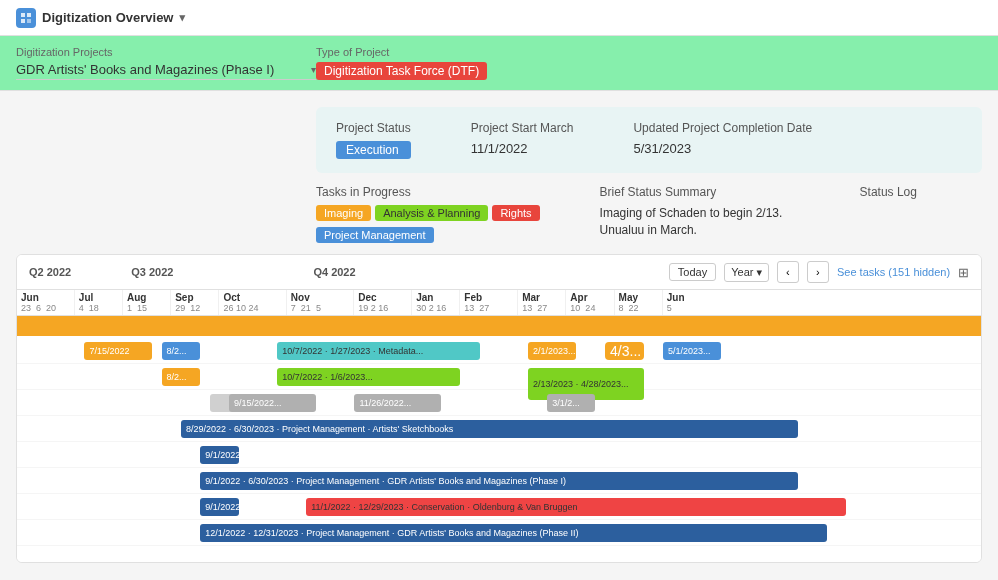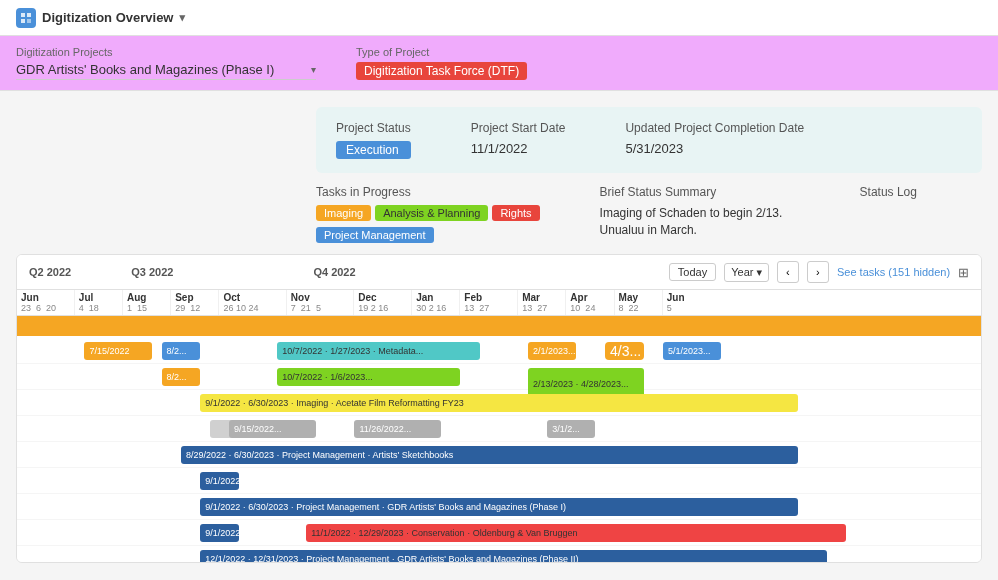--- a/index.html
+++ b/index.html
@@ -29,26 +29,25 @@
       border-radius: 4px;
       display: flex;
       align-items: center;
       justify-content: center;
       color: white;
       font-size: 11px;
     }
 
     
     .filter-bar {
-      background: #f0abfc;
+      background: #86efac;
       border-bottom: 1px solid #e0e0e0;
       padding: 10px 16px;
       display: flex;
       align-items: center;
-      gap: 40px;
     }
     .filter-group { display: flex; flex-direction: column; gap: 4px; }
     .filter-label { font-size: 11px; color: #666; font-weight: 500; }
     .filter-select {
       display: flex;
       align-items: center;
       gap: 6px;
       min-width: 300px;
       font-size: 13px;
       color: #333;
@@ -209,21 +208,21 @@
 </div>
 
 <div class="main-content">
 
   <div class="project-info-card">
     <div class="info-section">
       <span class="info-label">Project Status</span>
       <span class="status-badge-execution">Execution</span>
     </div>
     <div class="info-section">
-      <span class="info-label">Project Start Date</span>
+      <span class="info-label">Project Start March</span>
       <span class="info-value">11/1/2022</span>
     </div>
     <div class="info-section">
       <span class="info-label">Updated Project Completion Date</span>
       <span class="info-value">5/31/2023</span>
     </div>
   </div>
 
   <div class="tasks-section">
     <div class="tasks-group">
@@ -334,23 +333,20 @@
         <div style="position:absolute; left:61%; width:4%; height:18px; top:4px; background:#f5a623; border-radius:4px; display:flex; align-items:center; padding:0 5px; font-size:14px; color:white; white-space:nowrap; overflow:hidden;">4/3...</div>
         <div style="position:absolute; left:67%; width:6%; height:18px; top:4px; background:#4a90d9; border-radius:3px; display:flex; align-items:center; padding:0 5px; font-size:9px; color:white; white-space:nowrap; overflow:hidden;">5/1/2023...</div>
       </div>
 
       <div style="height:26px; position:relative; border-bottom:1px solid #f5f5f5;">
         <div style="position:absolute; left:15%; width:4%; height:18px; top:4px; background:#f5a623; border-radius:3px; display:flex; align-items:center; padding:0 5px; font-size:9px; color:white; white-space:nowrap; overflow:hidden;">8/2...</div>
         <div style="position:absolute; left:27%; width:19%; height:18px; top:4px; background:#7ed321; border-radius:3px; display:flex; align-items:center; padding:0 5px; font-size:9px; color:#333; white-space:nowrap; overflow:hidden;">10/7/2022 · 1/6/2023...</div>
         <div style="position:absolute; left:53%; width:12%; height:18px; top:4px; background:#7ed321; border-radius:3px; display:flex; align-items:center; padding:16px 5px; font-size:9px; color:#333; white-space:nowrap; overflow:hidden;">2/13/2023 · 4/28/2023...</div>
       </div>
 
-      <div style="height:26px; position:relative; border-bottom:1px solid #f5f5f5;">
-        <div style="position:absolute; left:19%; width:62%; height:18px; top:4px; background:#f5e642; border-radius:3px; display:flex; align-items:center; padding:0 5px; font-size:9px; color:#333; white-space:nowrap; overflow:hidden;">9/1/2022 · 6/30/2023 · Imaging · Acetate Film Reformatting FY23</div>
-      </div>
 
       <div style="height:26px; position:relative; border-bottom:1px solid #f5f5f5;">
         <div style="position:absolute; left:20%; width:3%; height:18px; top:4px; background:#d0d0d0; border-radius:3px;"></div>
         <div style="position:absolute; left:22%; width:9%; height:18px; top:4px; background:#b0b0b0; border-radius:3px; display:flex; align-items:center; padding:0 5px; font-size:9px; color:white; white-space:nowrap; overflow:hidden;">9/15/2022...</div>
         <div style="position:absolute; left:35%; width:9%; height:18px; top:4px; background:#b0b0b0; border-radius:3px; display:flex; align-items:center; padding:0 5px; font-size:9px; color:white; white-space:nowrap; overflow:hidden;">11/26/2022...</div>
         <div style="position:absolute; left:55%; width:5%; height:18px; top:4px; background:#b0b0b0; border-radius:3px; display:flex; align-items:center; padding:0 5px; font-size:9px; color:white; white-space:nowrap; overflow:hidden;">3/1/2...</div>
       </div>
 
       <div style="height:26px; position:relative; border-bottom:1px solid #f5f5f5;">
         <div style="position:absolute; left:17%; width:64%; height:18px; top:4px; background:#2c5f9e; border-radius:3px; display:flex; align-items:center; padding:0 5px; font-size:9px; color:white; white-space:nowrap; overflow:hidden;">8/29/2022 · 6/30/2023 · Project Management · Artists' Sketchbooks</div>

